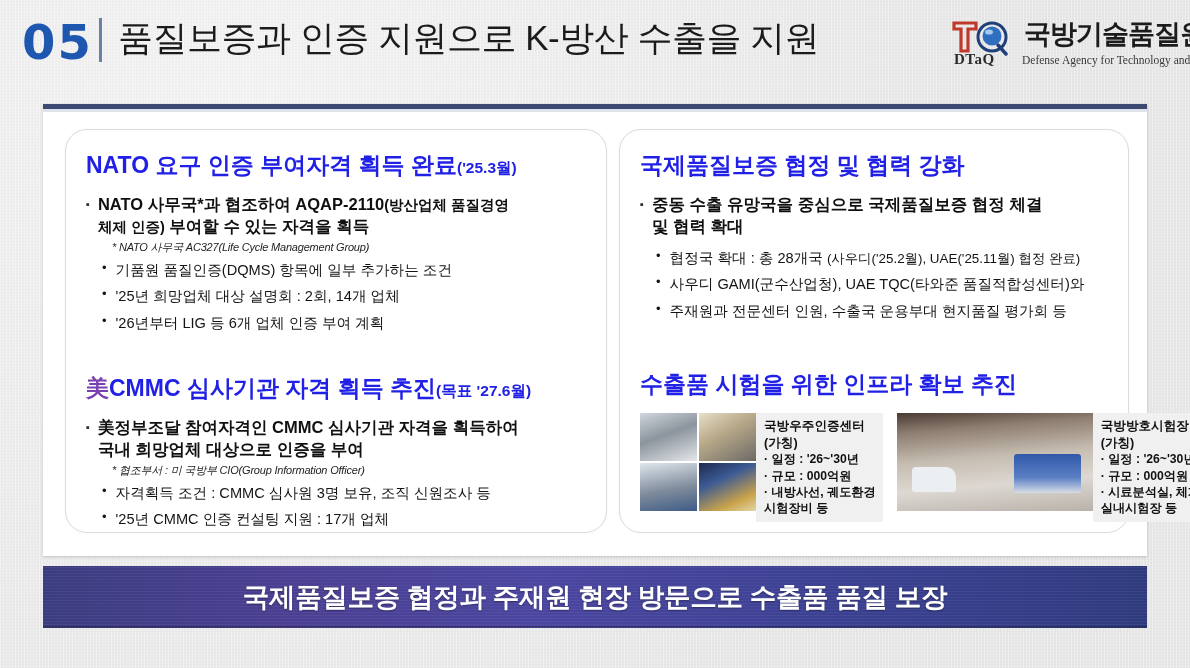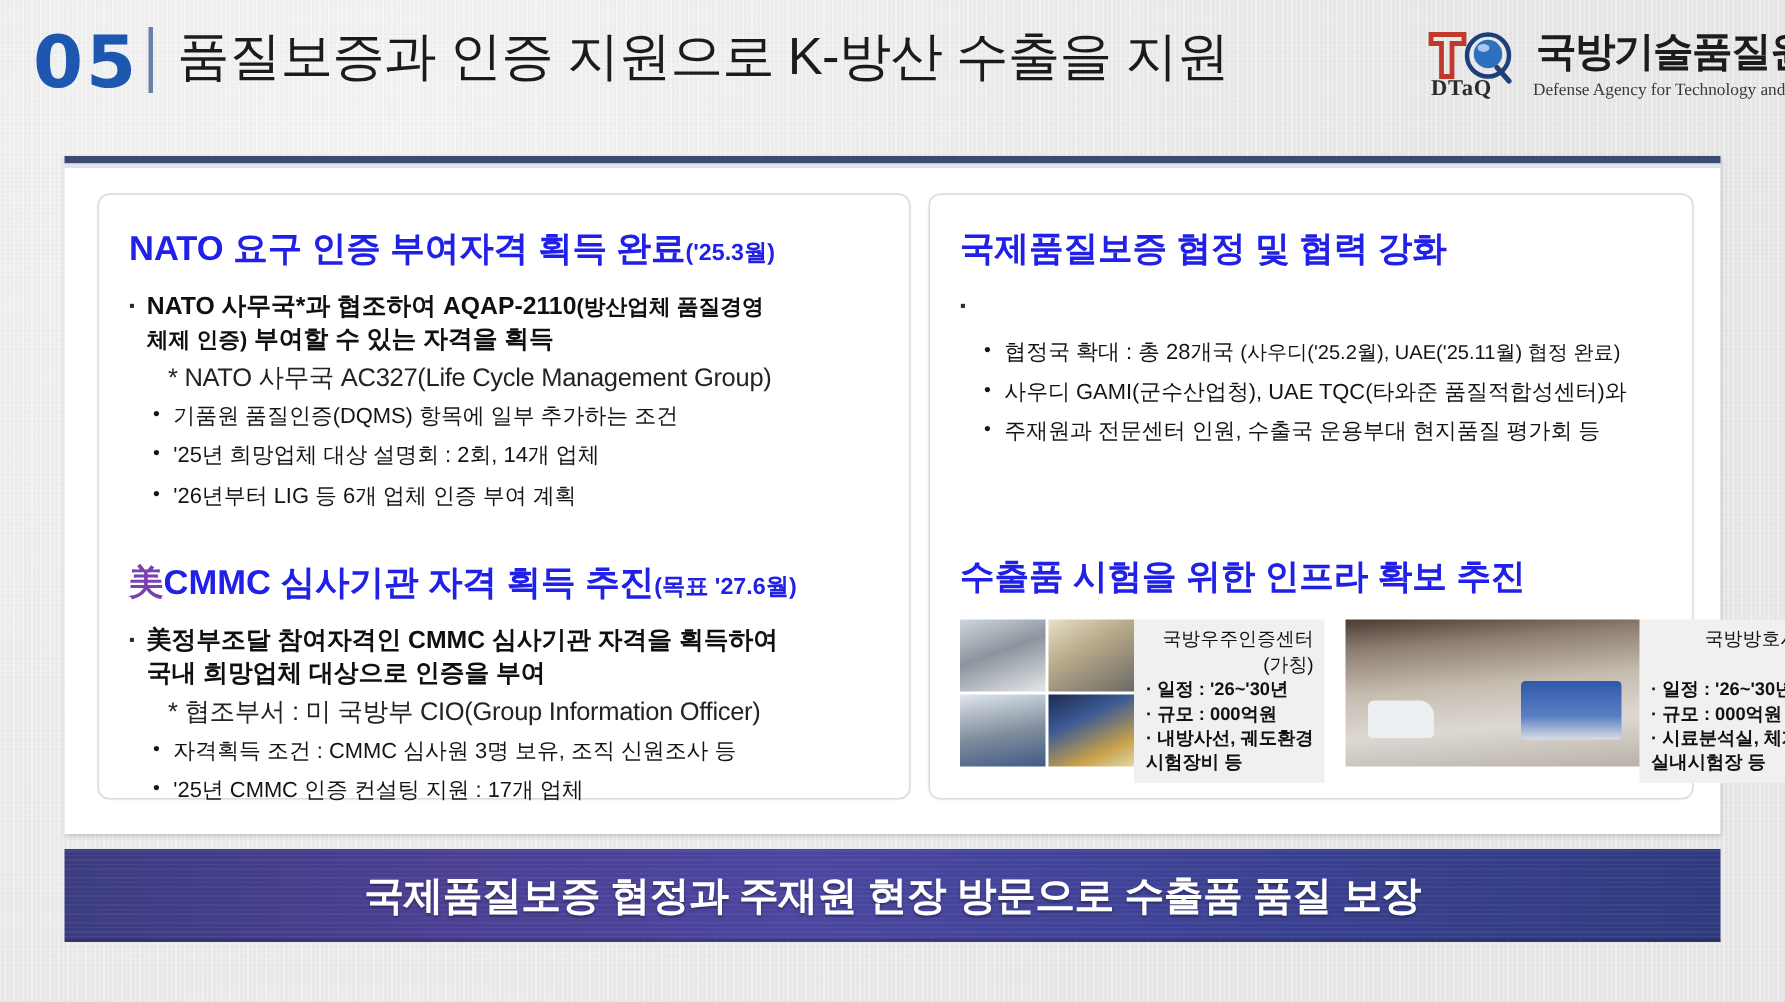--- a/index.html
+++ b/index.html
@@ -73,21 +73,21 @@
   }
   .board-topbar2{
     position:absolute;left:0;top:5px;width:100%;height:3px;
     background:#dfe3ec;
   }
 
   
   .card{
     position:absolute;top:25px;height:402px;
     background:#ffffff;
-    border:1px solid #dcdcdc;border-radius:8px;
+    border:1px solid #dcdcdc;border-radius:22px;
     box-shadow:0 0 2px rgba(0,0,0,.05);
   }
   .card-left{left:22px;width:540px;}
   .card-right{left:576px;width:508px;}
 
   .sec-title{
     position:absolute;font-weight:bold;color:#2020e6;
     white-space:nowrap;line-height:1;
   }
   .sec-title .big{font-size:23px;}
@@ -96,22 +96,23 @@
 
   .bullets{position:absolute;}
   .b1{
     display:flex;font-size:16.5px;font-weight:bold;color:#101010;
     line-height:1.32;margin-bottom:2px;
   }
   .b1 .mk{color:#2a2a2a;font-size:11px;line-height:1.9;margin-right:8px;}
   .b1 .tx{max-width:500px;}
   .b1 .sm{font-size:14.5px;margin-top:19px;}
   .note{
-    font-size:17px;color:#232323;margin:2px 0 5px 26px;font-weight:normal;
+    font-size:11px;color:#232323;margin:2px 0 5px 26px;font-weight:normal;
     letter-spacing:-0.2px;
+    font-style:italic;
   }
   .b2{
     display:flex;font-size:14.6px;color:#141414;line-height:1.42;
     margin:0 0 6px 16px;
   }
   .b2 .mk{font-size:13px;margin-right:9px;line-height:1.3;}
   .b2 .tx{max-width:490px;}
   .b2 .sm{font-size:13.4px;}
 
   
@@ -133,21 +134,21 @@
   .pwide::after{
     content:"";position:absolute;right:6%;top:42%;width:34%;height:40%;
     background:linear-gradient(180deg,#2f58a8 0%,#5a7fc4 60%,#d7dde6 100%);
     border-radius:3px;
   }
   .cap{
     background:#f0f0f0;padding:5px 7px 6px 8px;
     font-size:12.2px;color:#111;line-height:1.33;
     white-space:nowrap;
   }
-  .cap .t{font-weight:normal;font-size:12.6px;text-align:right;}
+  .cap .t{font-weight:bold;font-size:12.6px;}
   .cap .l{font-weight:bold;}
 
   
   .banner{
     position:absolute;left:43px;top:566px;width:1104px;height:62px;
     background:linear-gradient(90deg,#3b3c80 0%,#4a3f92 22%,#4b46a0 45%,#3c4193 70%,#2f3a7e 100%);
     box-shadow:inset 0 -2px 0 rgba(0,0,0,.25);
   }
   .banner::after{
     content:"";position:absolute;inset:0;
@@ -245,20 +246,24 @@
 
   <div class="card card-right">
 
     <div class="sec-title" style="left:20px;top:24px;">
       <span class="big">국제품질보증 협정 및 협력 강화</span>
     </div>
 
     <div class="bullets" style="left:20px;top:64px;width:480px;">
       <div class="b1">
         <span class="mk">▪</span>
+        <span class="tx">
+          <span>중동 수출 유망국을 중심으로 국제품질보증 협정 체결</span><br>
+          <span>및 협력 확대</span>
+        </span>
       </div>
       <div style="height:8px"></div>
 
       <div class="b2">
         <span class="mk">•</span>
         <span class="tx"><span>협정국 확대 : 총 28개국 </span><span class="sm">(사우디('25.2월), UAE('25.11월) 협정 완료)</span></span>
       </div>
       <div class="b2">
         <span class="mk">•</span>
         <span class="tx"><span>사우디 GAMI(군수산업청), UAE TQC(타와준 품질적합성센터)와</span><br></span>

